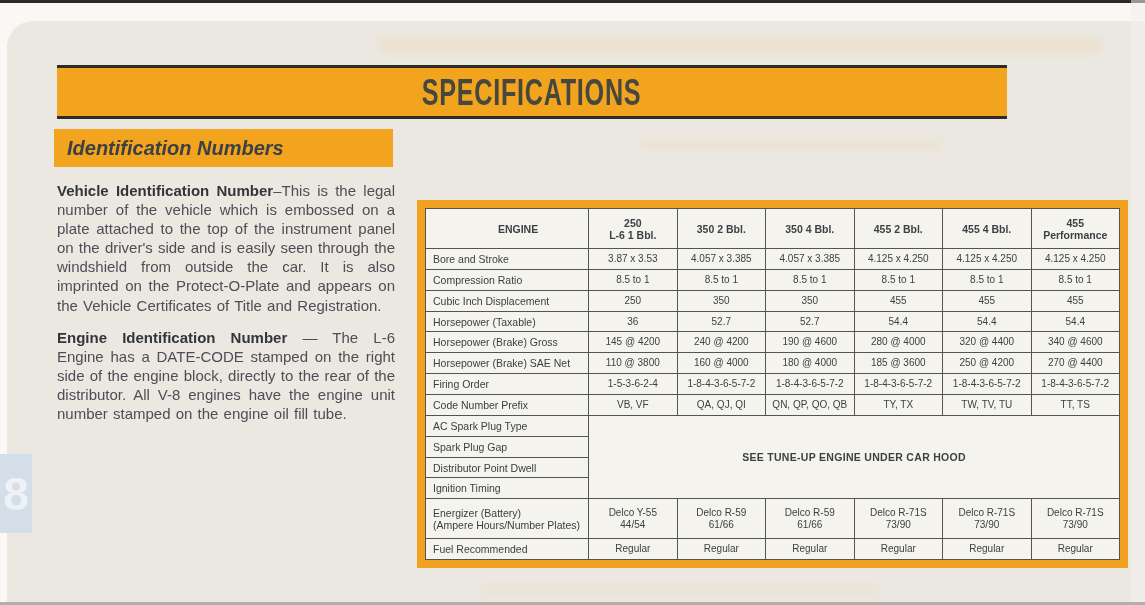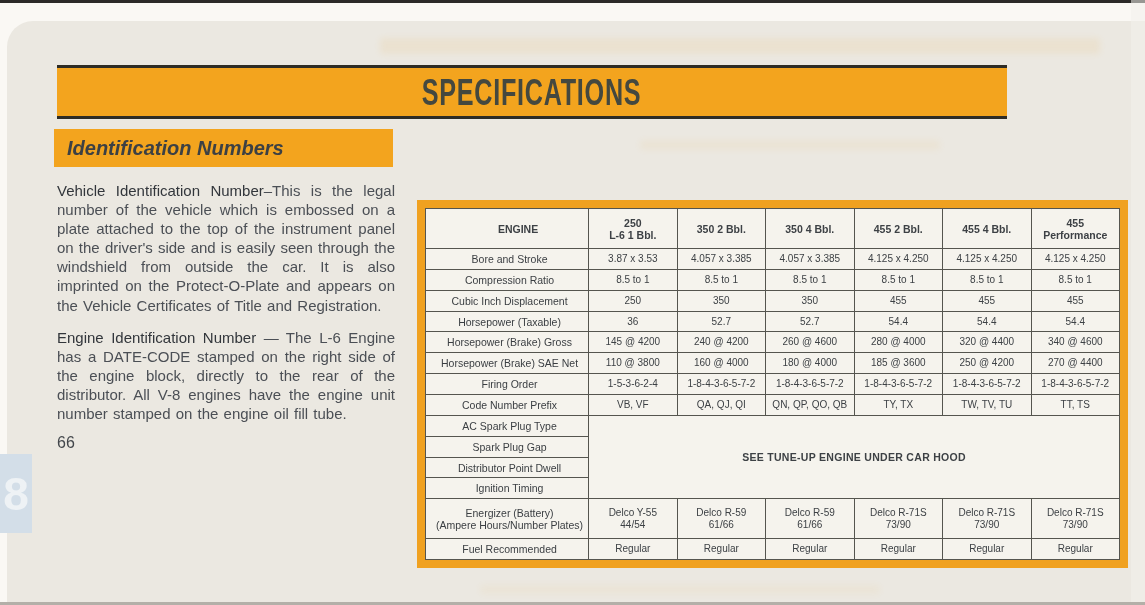--- a/index.html
+++ b/index.html
@@ -40,21 +40,21 @@
     background: #f3a41e; display: flex; align-items: center; padding-left: 13px; text-align: right;
   }
   .ident-bar .label { font-size: 20px; font-weight: bold; font-style: italic; color: #3c4044; }
 
   
   .text-col { position: absolute; left: 57px; top: 181px; width: 338px; color: #4b4f55; }
   .text-col p {
     font-size: 15px; line-height: 19.1px; text-align: justify; margin-bottom: 13px;
     word-spacing: 1px;
   }
-  .text-col .lead { font-weight: normal; color: #32363b; }
+  .text-col .lead { font-weight: bold; color: #32363b; }
   .page-num { font-size: 16px; color: #43474c; margin-top: -2px; }
 
   
   .chapter-tab {
     position: absolute; left: 0; top: 454px; width: 32px; height: 79px;
     background: #d3dee8; display: flex; align-items: center; justify-content: center;
   }
   .chapter-tab span { font-size: 46px; font-weight: bold; color: #eef2f5; }
 
   
@@ -70,21 +70,21 @@
     width: 100%; height: 100%; border-collapse: collapse; background: #f5f3ed;
     table-layout: fixed; color: #3d4145;
   }
   table.spec th, table.spec td {
     border: 1px solid #55554f; white-space: pre-line; vertical-align: middle;
     padding: 1px 2px; text-align: center; font-size: 10px; line-height: 12px;
   }
   table.spec thead th { font-size: 10.5px; font-weight: bold; height: 40px; }
   table.spec thead th.lbl { width: 23.5%; padding-left: 24px; }
   table.spec tbody th.lbl {
-    text-align: center; padding-left: 7px; font-size: 10.5px; font-weight: normal; color: #3a3e42;
+    text-align: left; padding-left: 7px; font-size: 10.5px; font-weight: normal; color: #3a3e42;
   }
   table.spec tbody tr { height: 20px; }
   table.spec tbody tr.tall { height: 38px; }
   table.spec td.note { font-weight: bold; font-size: 10.5px; letter-spacing: .3px; }
 </style>
 </head>
 <body>
 
 <div id="screen">
   <div class="paper"></div>
@@ -99,21 +99,20 @@
     <div class="title">SPECIFICATIONS</div>
   </div>
 
   <div class="ident-bar">
     <span class="label">Identification Numbers</span>
   </div>
 
   <div class="text-col">
     <p><span class="lead">Vehicle Identification Number</span><span>–This is the legal number of the vehicle which is embossed on a plate attached to the top of the instrument panel on the driver's side and is easily seen through the windshield from outside the car. It is also imprinted on the Protect-O-Plate and appears on the Vehicle Certificates of Title and Registration.</span></p>
     <p><span class="lead">Engine Identification Number</span><span> — The L-6 Engine has a DATE-CODE stamped on the right side of the engine block, directly to the rear of the distributor. All V-8 engines have the engine unit number stamped on the engine oil fill tube.</span></p>
-    <div class="page-num">66</div>
   </div>
 
   <div class="chapter-tab">
     <span>8</span>
   </div>
 
 
   <div class="table-wrap">
     <table class="spec">
         <thead>
@@ -163,21 +162,21 @@
             <td>52.7</td>
             <td>52.7</td>
             <td>54.4</td>
             <td>54.4</td>
             <td>54.4</td>
           </tr>
           <tr>
             <th class="lbl" scope="row">Horsepower (Brake) Gross</th>
             <td>145 @ 4200</td>
             <td>240 @ 4200</td>
-            <td>260 @ 4600</td>
+            <td>190 @ 4600</td>
             <td>280 @ 4000</td>
             <td>320 @ 4400</td>
             <td>340 @ 4600</td>
           </tr>
           <tr>
             <th class="lbl" scope="row">Horsepower (Brake) SAE Net</th>
             <td>110 @ 3800</td>
             <td>160 @ 4000</td>
             <td>180 @ 4000</td>
             <td>185 @ 3600</td>

